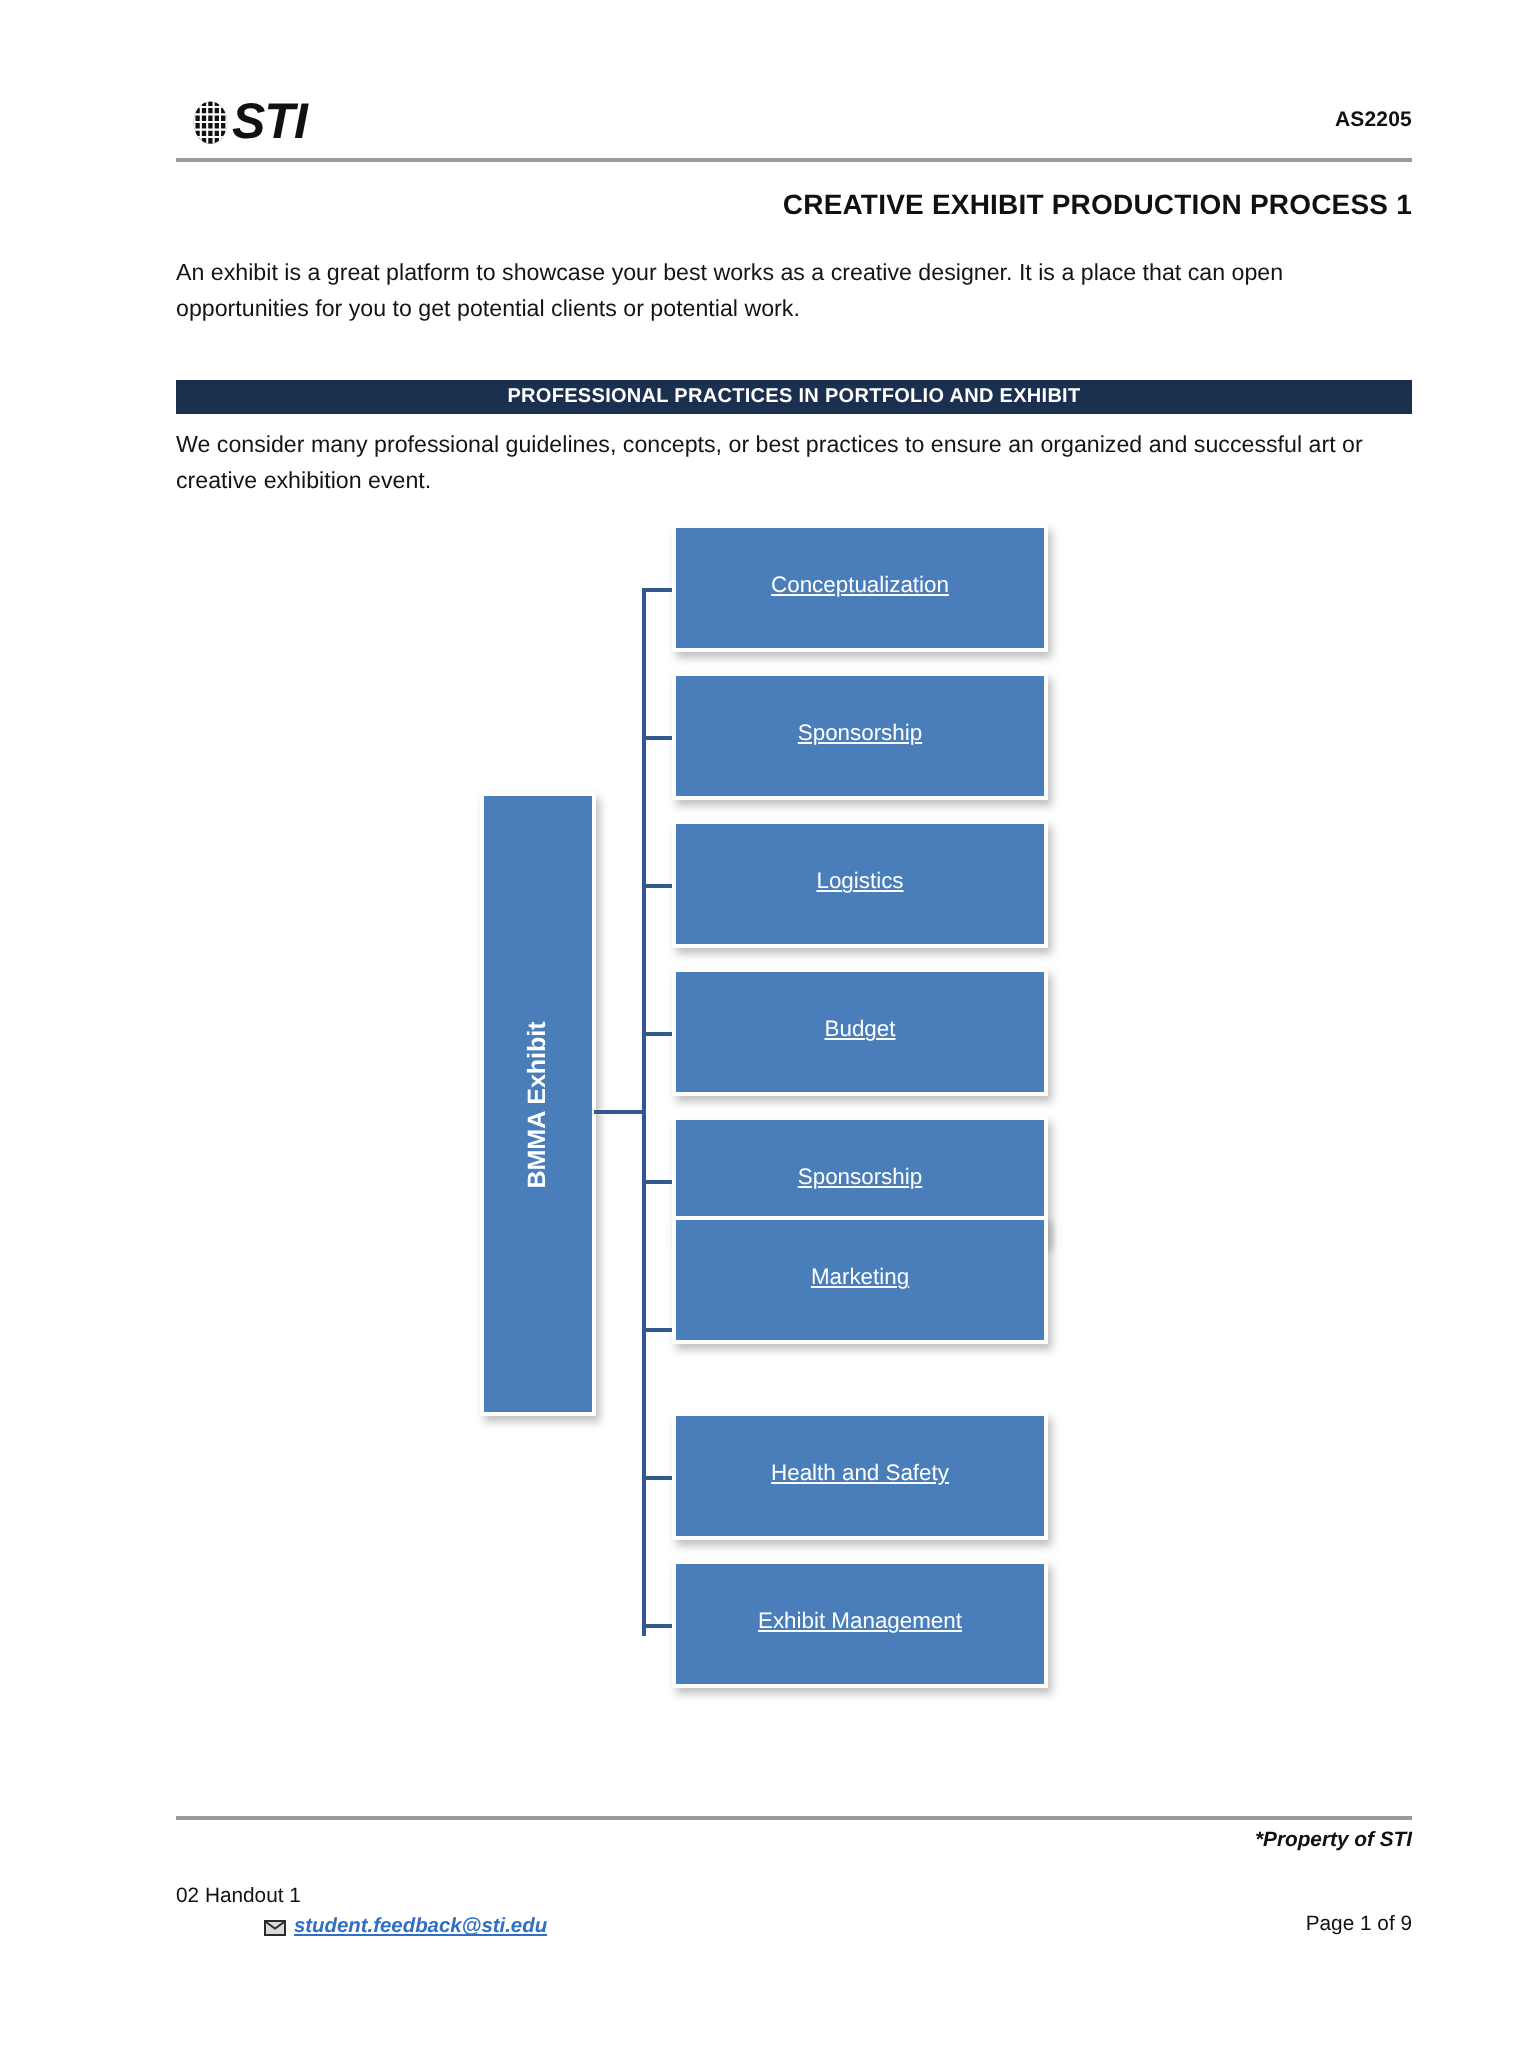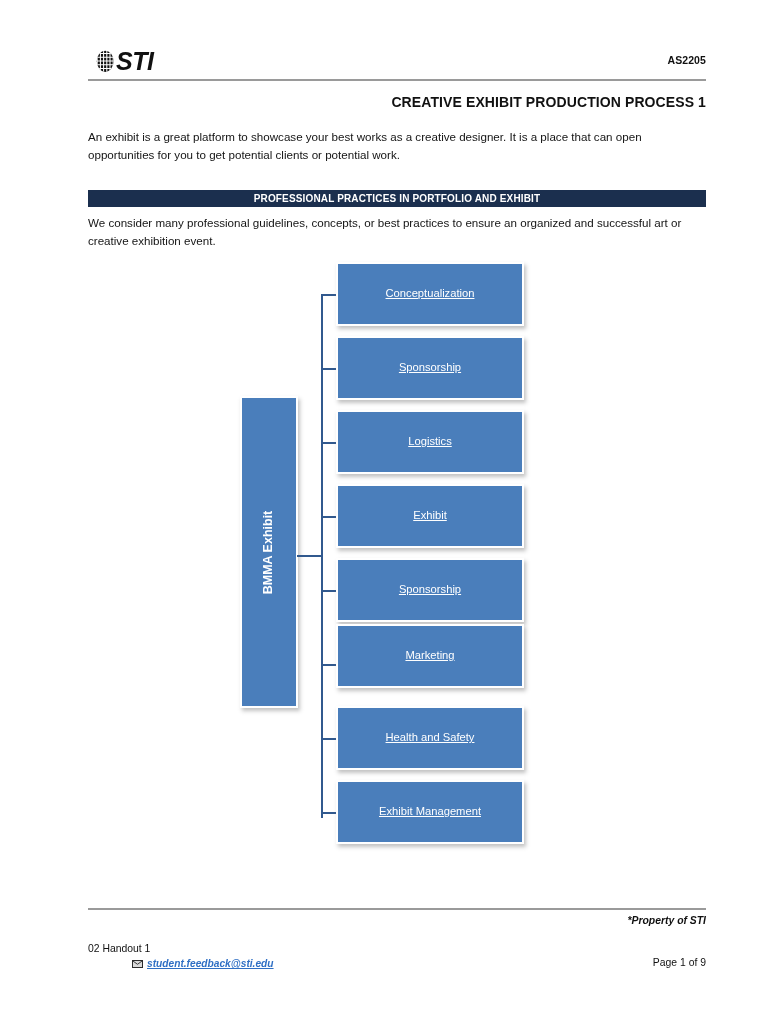--- a/index.html
+++ b/index.html
@@ -283,26 +283,26 @@
     <div class="node node-leaf" style="top:262px;">
       <span>Conceptualization</span>
     </div>
     <div class="node node-leaf" style="top:336px;">
       <span>Sponsorship</span>
     </div>
     <div class="node node-leaf" style="top:410px;">
       <span>Logistics</span>
     </div>
     <div class="node node-leaf" style="top:484px;">
-      <span>Exhibit</span>
+      <span>Budget</span>
     </div>
     <div class="node node-leaf" style="top:558px;">
       <span>Sponsorship</span>
     </div>
-    <div class="node node-leaf" style="top:624px;">
+    <div class="node node-leaf" style="top:608px;">
       <span>Marketing</span>
     </div>
     <div class="node node-leaf" style="top:706px;">
       <span>Health and Safety</span>
     </div>
     <div class="node node-leaf" style="top:780px;">
       <span>Exhibit Management</span>
     </div>
   </div>
 

